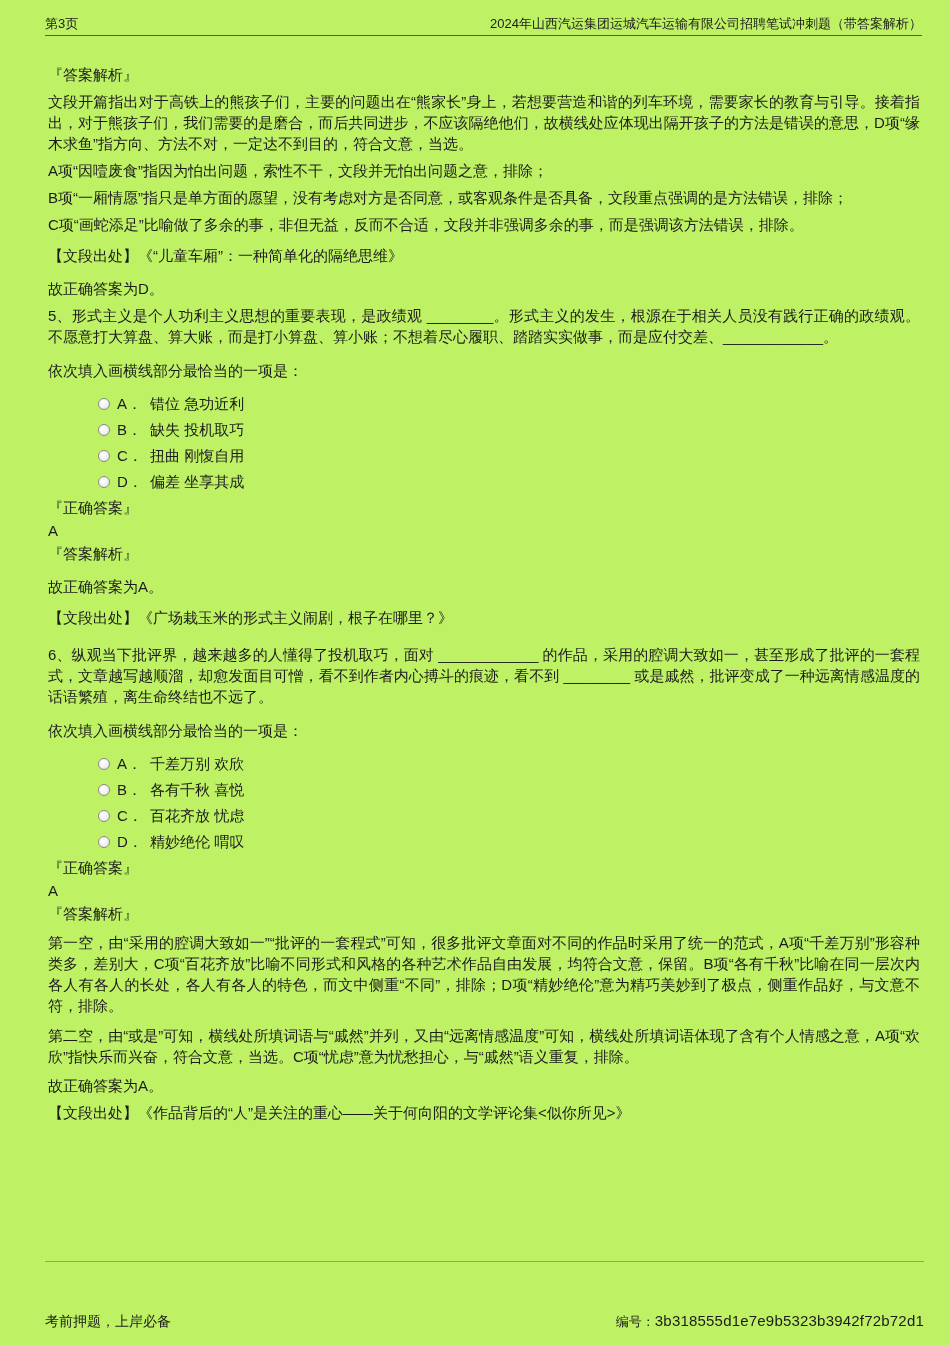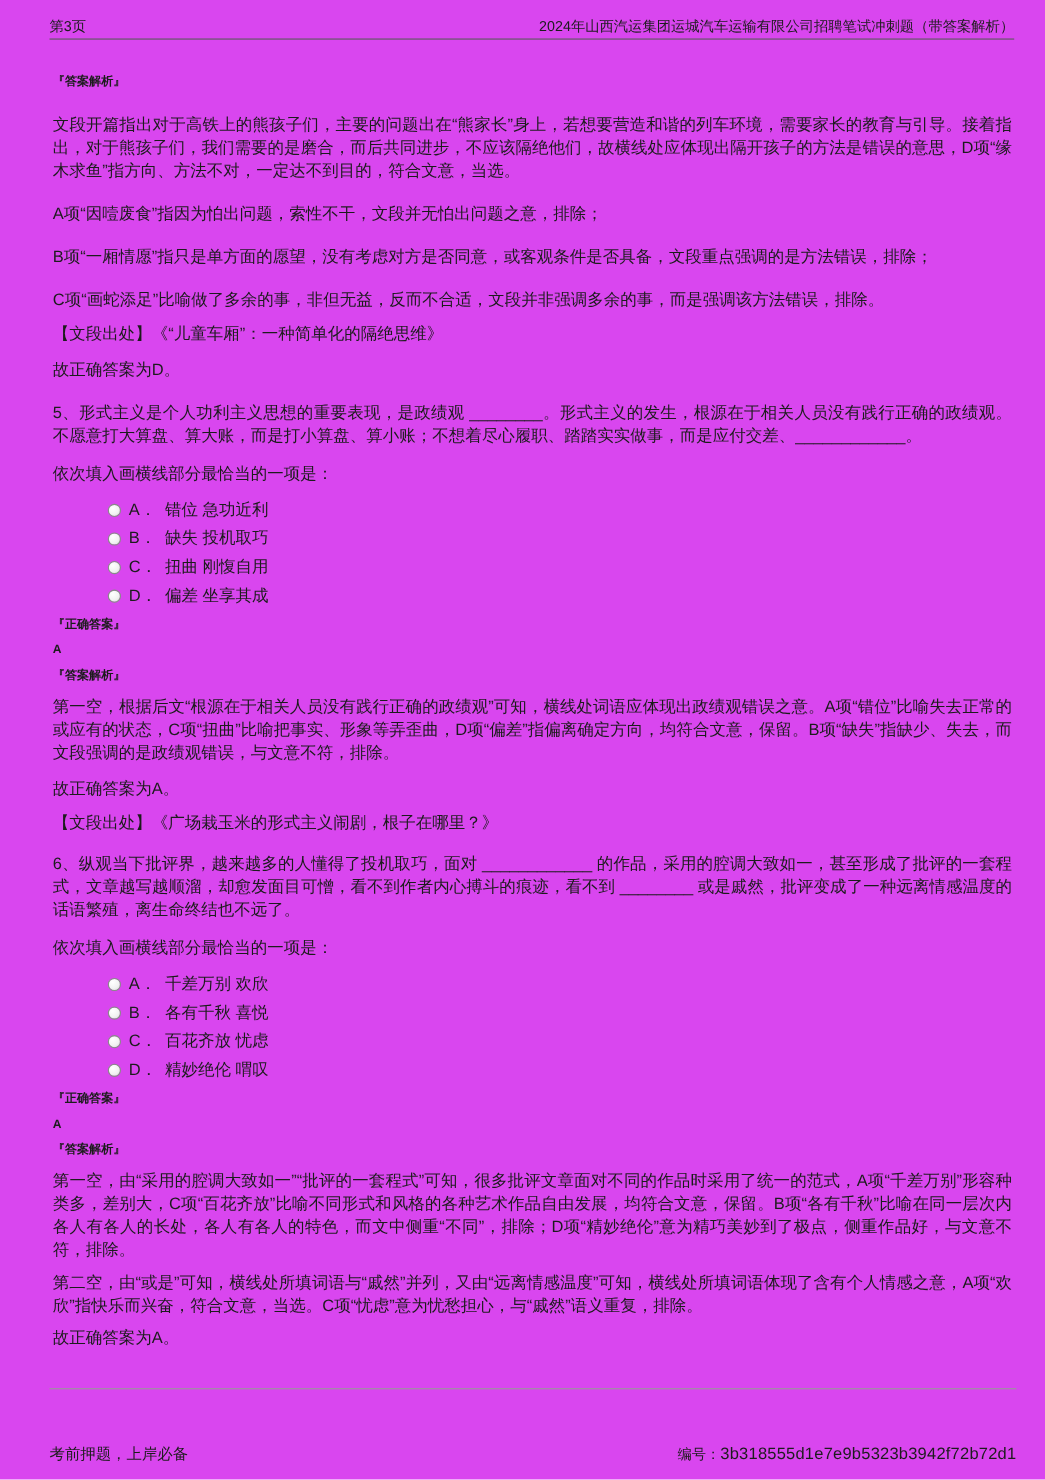--- a/index.html
+++ b/index.html
@@ -5,35 +5,35 @@
   * { box-sizing: border-box; margin: 0; padding: 0; }
   html, body { background: #ffffff; }
   body {
     width: 950px; height: 1345px; overflow: hidden;
     font-family: "Liberation Sans", "DejaVu Sans", sans-serif;
     color: #1c1c1c;
   }
   .page {
     position: relative;
     width: 950px; height: 1345px;
-    background: #d946ef;
+    background: #bef264;
   }
   
   .header {
     margin: 0 28px 0 45px;
     padding: 16px 0 4px 0;
     border-bottom: 1px solid #5a5a5a;
     display: flex; justify-content: space-between; align-items: flex-end;
     font-size: 13px; line-height: 15px;
   }
   .header .doc-title { font-size: 13px; text-align: center; }
   
   .content { padding: 18px 30px 0 48px; }
-  .para { font-size: 15px; line-height: 21px; margin-top: 18px; text-align: justify; }
-  .label-line { font-size: 11px; line-height: 21px; margin-top: 10px; font-weight: bold; }
+  .para { font-size: 15px; line-height: 21px; margin-top: 6px; text-align: justify; }
+  .label-line { font-size: 15px; line-height: 21px; margin-top: 10px; }
   .tight { margin-top: 3px; line-height: 20px; }
   .question-stem { }
   .q6-stem { margin-top: 16px; }
   .prompt { margin-top: 13px; }
   .options { margin-top: 12px; }
   .option {
     display: flex; align-items: center;
     padding-left: 50px; margin: 5px 0;
     font-size: 15px; line-height: 21px;
   }
@@ -106,21 +106,20 @@
         <div class="option">
           <span class="radio"></span>
           <span class="opt-key">D．</span>
           <span>偏差 坐享其成</span>
         </div>
       </div>
 
       <div class="label-line tight" style="margin-top:6px;">『正确答案』</div>
       <div class="label-line tight">A</div>
       <div class="label-line tight">『答案解析』</div>
-      <p class="para answer-p1">第一空，根据后文“根源在于相关人员没有践行正确的政绩观”可知，横线处词语应体现出政绩观错误之意。A项“错位”比喻失去正常的或应有的状态，C项“扭曲”比喻把事实、形象等弄歪曲，D项“偏差”指偏离确定方向，均符合文意，保留。B项“缺失”指缺少、失去，而文段强调的是政绩观错误，与文意不符，排除。</p>
       <p class="para conclusion">故正确答案为A。</p>
       <p class="para source">【文段出处】《广场栽玉米的形式主义闹剧，根子在哪里？》</p>
     </div>
 
     <div>
       <p class="para question-stem q6-stem">6、纵观当下批评界，越来越多的人懂得了投机取巧，面对 ____________ 的作品，采用的腔调大致如一，甚至形成了批评的一套程式，文章越写越顺溜，却愈发面目可憎，看不到作者内心搏斗的痕迹，看不到 ________ 或是戚然，批评变成了一种远离情感温度的话语繁殖，离生命终结也不远了。</p>
       <p class="para prompt">依次填入画横线部分最恰当的一项是：</p>
 
       <div class="options">
         <div class="option">
@@ -144,20 +143,21 @@
           <span>精妙绝伦 喟叹</span>
         </div>
       </div>
 
       <div class="label-line tight" style="margin-top:6px;">『正确答案』</div>
       <div class="label-line tight">A</div>
       <div class="label-line tight">『答案解析』</div>
       <p class="para answer-p1">第一空，由“采用的腔调大致如一”“批评的一套程式”可知，很多批评文章面对不同的作品时采用了统一的范式，A项“千差万别”形容种类多，差别大，C项“百花齐放”比喻不同形式和风格的各种艺术作品自由发展，均符合文意，保留。B项“各有千秋”比喻在同一层次内各人有各人的长处，各人有各人的特色，而文中侧重“不同”，排除；D项“精妙绝伦”意为精巧美妙到了极点，侧重作品好，与文意不符，排除。</p>
       <p class="para answer-p2">第二空，由“或是”可知，横线处所填词语与“戚然”并列，又由“远离情感温度”可知，横线处所填词语体现了含有个人情感之意，A项“欢欣”指快乐而兴奋，符合文意，当选。C项“忧虑”意为忧愁担心，与“戚然”语义重复，排除。</p>
       <p class="para conclusion q6-conclusion">故正确答案为A。</p>
+      <p class="para source q6-source">【文段出处】《作品背后的“人”是关注的重心——关于何向阳的文学评论集&lt;似你所见&gt;》</p>
     </div>
 
   </div>
 
   <div class="footer">
     <span class="footer-left">考前押题，上岸必备</span>
     <span class="footer-right"><span>编号：</span><span class="code-value">3b318555d1e7e9b5323b3942f72b72d1</span></span>
   </div>
 
 </div>

